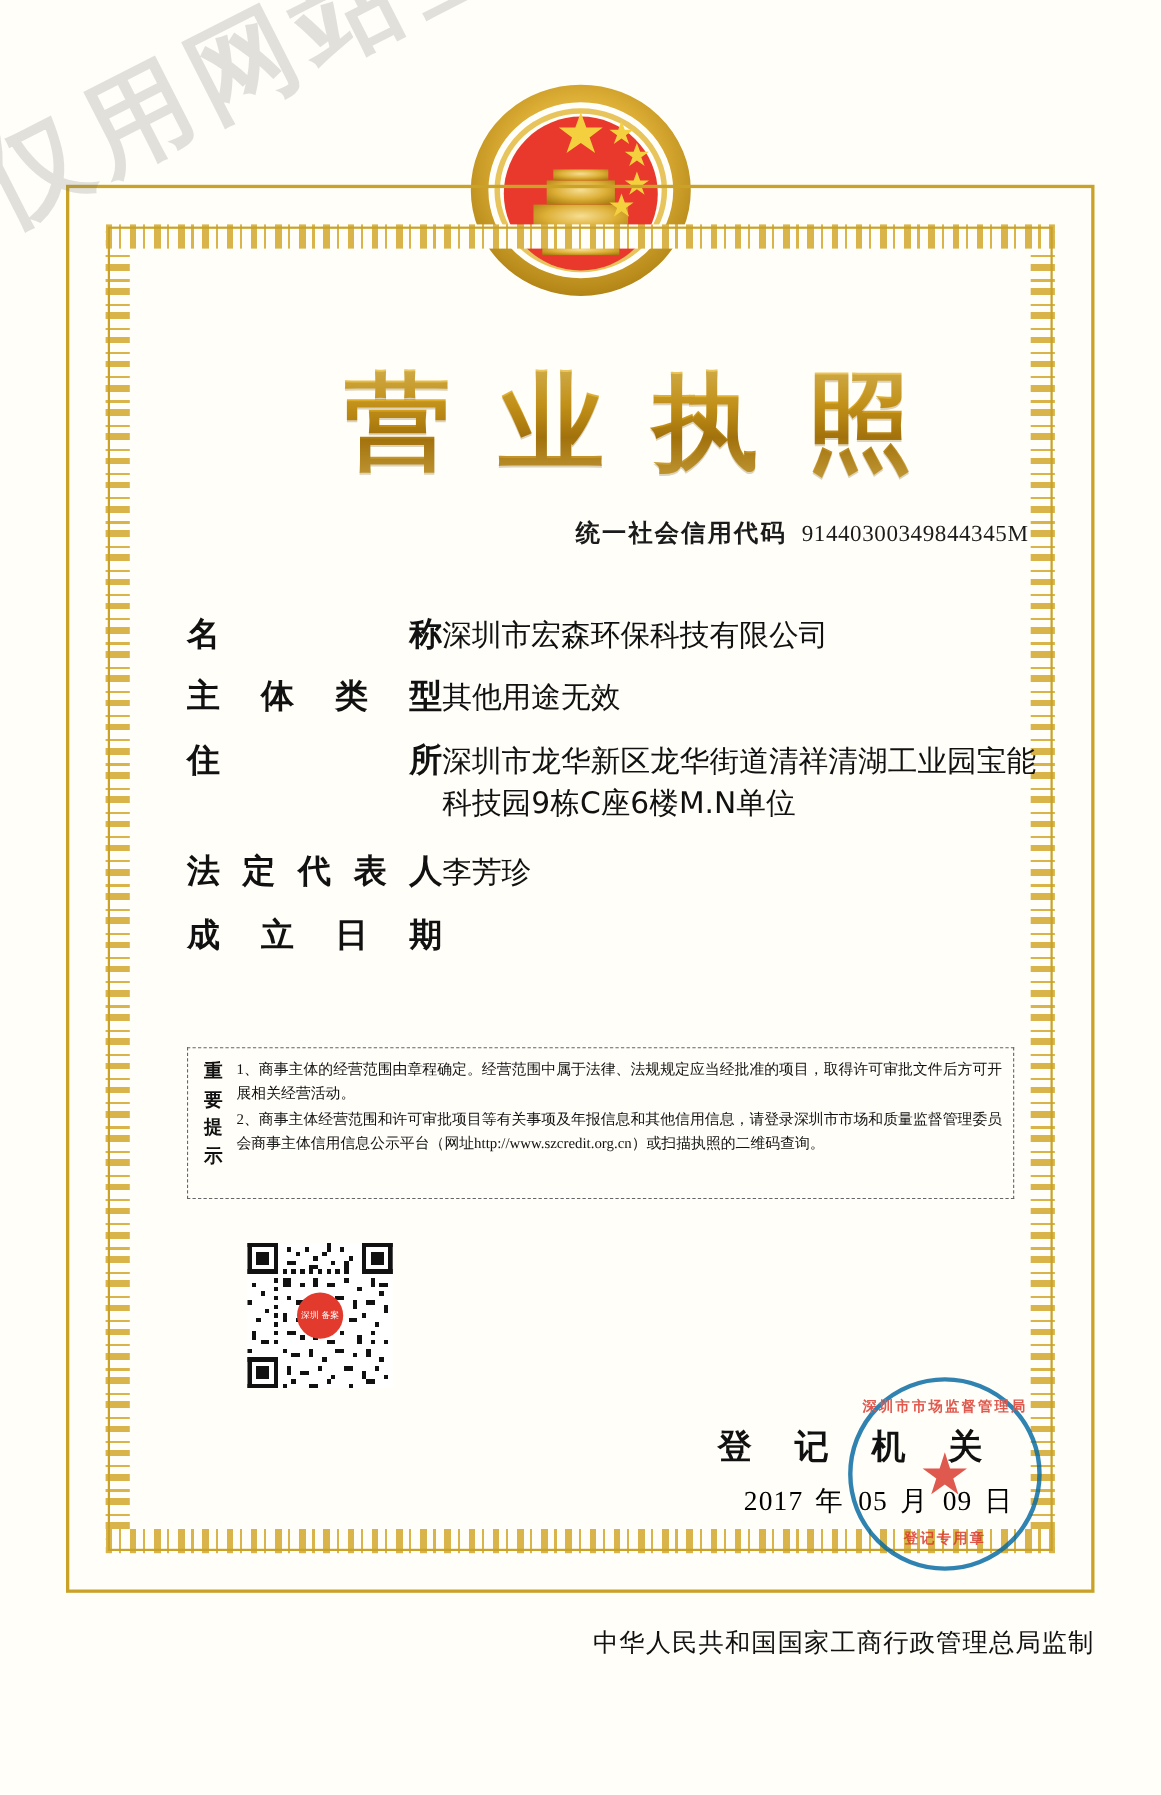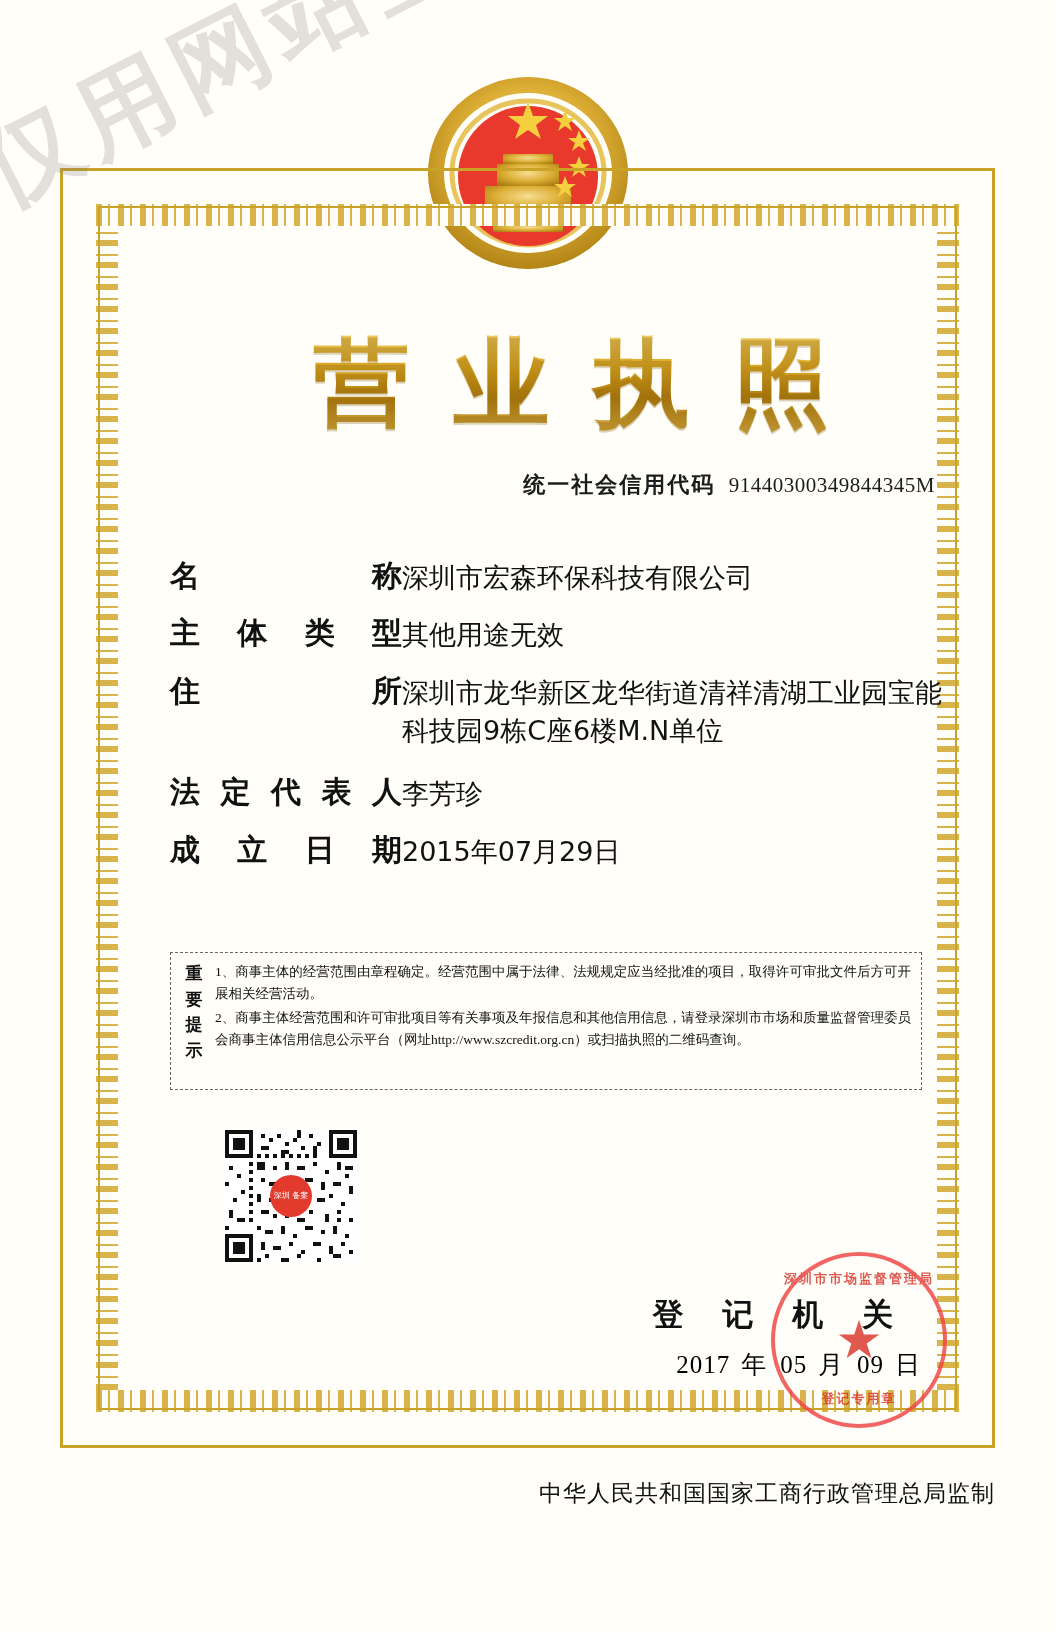--- a/index.html
+++ b/index.html
@@ -214,21 +214,21 @@
   }
   .issue-date .num { font-family: "Liberation Serif", serif; letter-spacing: 1px; }
 
   
   .seal {
     position: absolute;
     right: 108px;
     top: 1252px;
     width: 168px;
     height: 168px;
-    border: 4px solid #ef4444;
+    border: 4px solid #0369a1;
     border-radius: 50%;
     opacity: .82;
     color: #d8352a;
   }
   .seal .star {
     position: absolute;
     left: 50%;
     top: 50%;
     transform: translate(-50%,-50%);
     font-size: 46px;
@@ -361,21 +361,20 @@
       <div class="field-value">李芳珍</div>
     </div>
 
     <div class="field">
       <div class="field-label">
         <span>成</span>
         <span>立</span>
         <span>日</span>
         <span>期</span>
       </div>
-      <div class="field-value">2015年07月29日</div>
     </div>
 
   </div>
 
   <div class="notice">
     <div class="notice-title">
       <div>重</div>
       <div>要</div>
       <div>提</div>
       <div>示</div>

